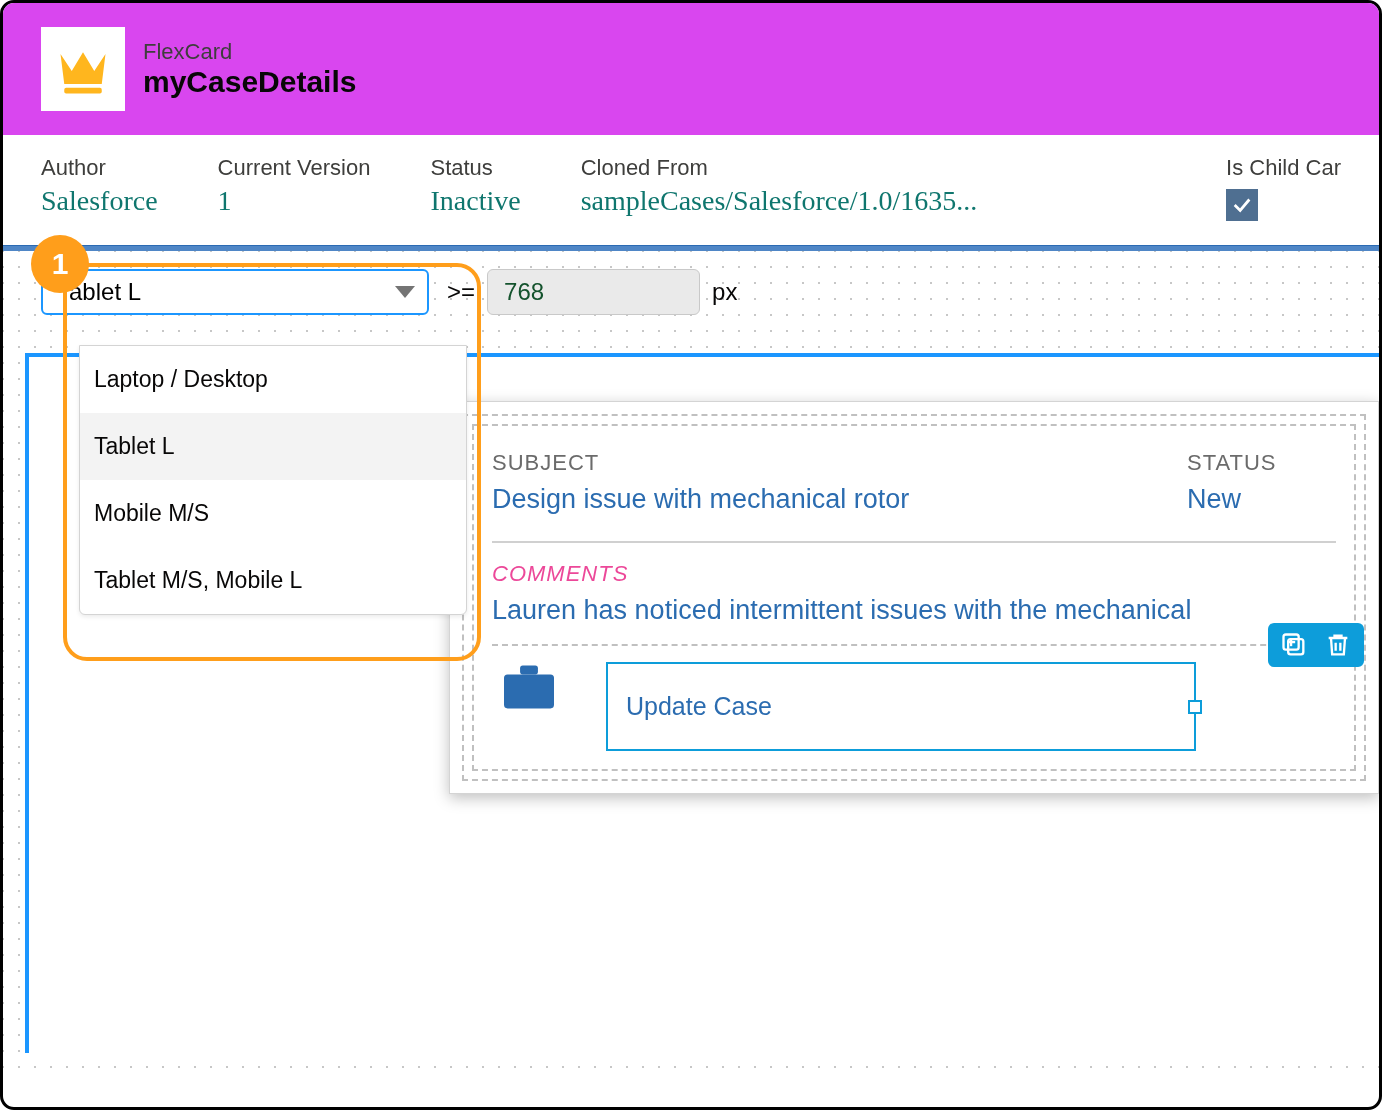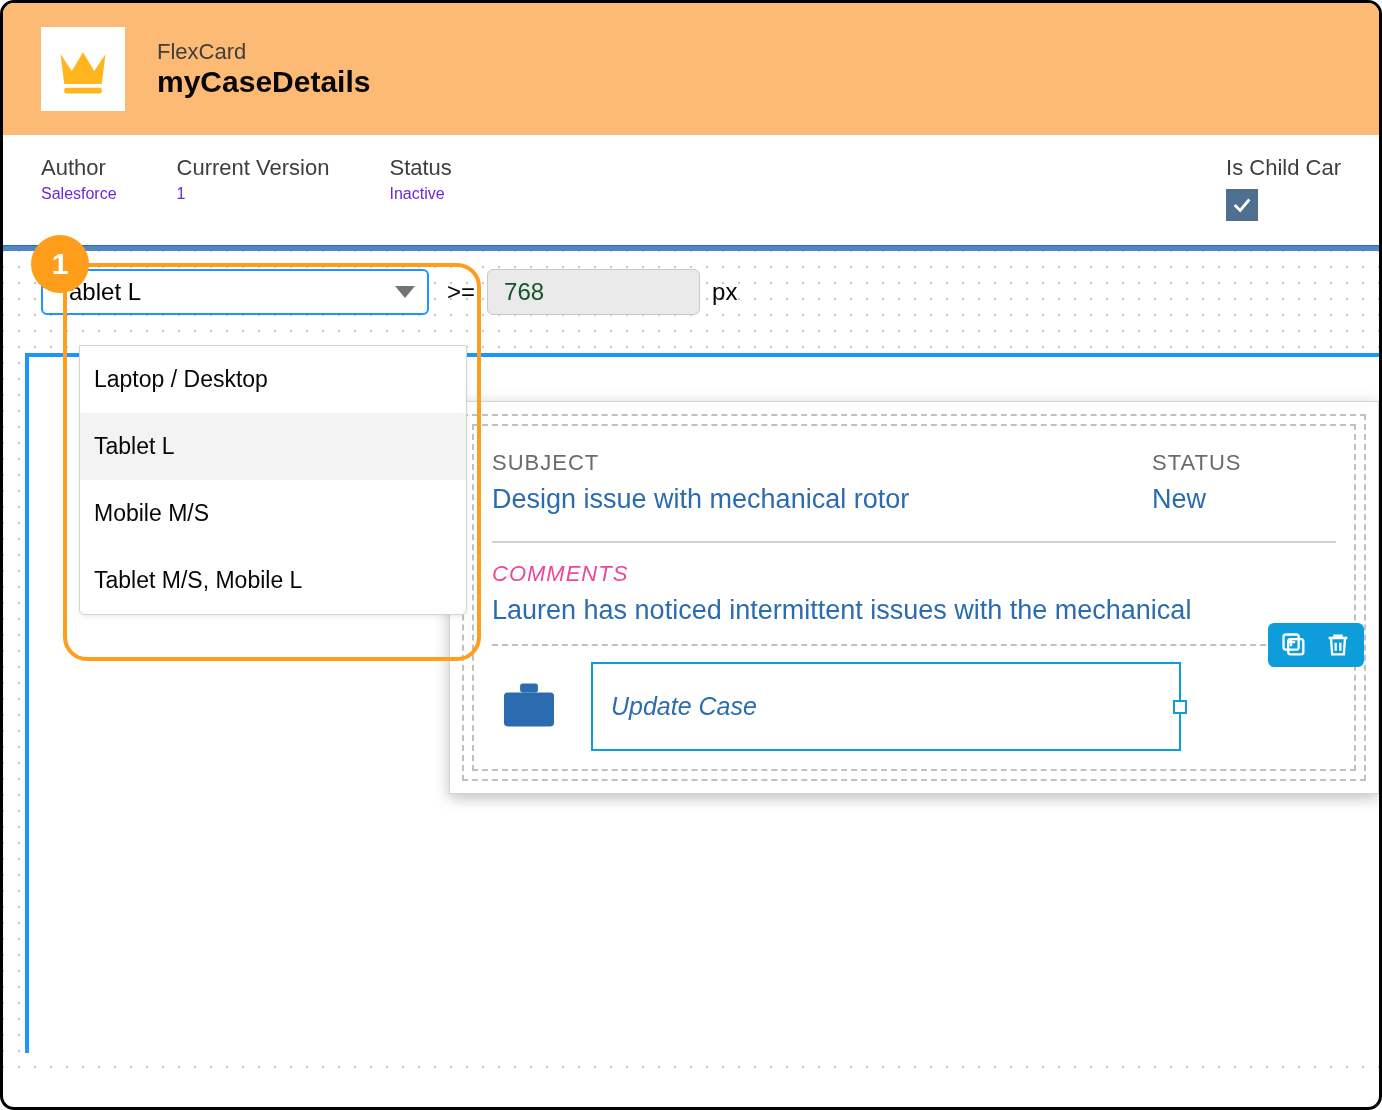--- a/index.html
+++ b/index.html
@@ -7,46 +7,46 @@
   font-family: -apple-system, BlinkMacSystemFont, "Segoe UI", Arial, sans-serif;
   background: #fff;
   width: 1382px;
   height: 1110px;
   border: 3px solid #000;
   border-radius: 14px;
   overflow: hidden;
   position: relative;
 }
 .header {
-  background: #fdba74;
+  background: #d946ef;
   padding: 24px 38px 24px 38px;
   display: flex;
   align-items: center;
-  gap: 32px;
+  gap: 18px;
 }
 .crown-icon {
   width: 84px;
   height: 84px;
   background: #fff;
   display: flex;
   align-items: center;
   justify-content: center;
 }
 .crown-icon svg { width: 60px; height: 60px; }
 .header-text .type-label { font-size: 22px; color: #3e3e3c; }
 .header-text .title { font-size: 30px; font-weight: 700; color: #080707; }
 .meta-row {
   background: #fff;
   padding: 20px 38px 24px 38px;
   display: flex;
   gap: 60px;
   justify-content: center;
 }
 .meta-item .meta-label { font-size: 22px; color: #3e3e3c; margin-bottom: 4px; }
-.meta-item .meta-value { font-size: 16px; color: #6d28d9; }
+.meta-item .meta-value { font-size: 28px; color: #0f766e; font-family: Liberation Serif, serif; }
 .meta-checkbox {
   width: 32px; height: 32px; background: #4f6f91; display: inline-flex;
   align-items: center; justify-content: center; margin-top: 4px;
 }
 .meta-checkbox svg { width: 22px; height: 22px; }
 .blue-bar { height: 6px; background: #4f86c6; border-top: 1px solid #2a6ab3; }
 .canvas-area {
   position: relative;
   background-image: radial-gradient(#c7c7c7 1px, transparent 1px);
   background-size: 16px 16px;
@@ -141,21 +141,21 @@
   border: 2px dashed #c0c0c0;
   padding: 8px;
 }
 .inner-dashed {
   border: 2px dashed #c0c0c0;
   position: relative;
 }
 .card-content {
   padding: 24px 18px 10px 18px;
 }
-.row1 { display: flex; gap: 80px; }
+.row1 { display: flex; gap: 115px; }
 .field .field-label { font-size: 22px; color: #6b6b6b; letter-spacing: 1px; margin-bottom: 8px; }
 .field .field-value { font-size: 27px; color: #2b6cb0; }
 .subject-field { flex: 1; max-width: 580px; }
 .divider { border: none; border-top: 2px solid #d0d0d0; margin: 26px 0 18px 0; }
 .comments-label { font-size: 22px; color: #ec4899; letter-spacing: 1px; margin-bottom: 8px; font-style: italic; }
 .comments-value { font-size: 27px; color: #2b6cb0; white-space: nowrap; }
 .action-toolbar {
   position: absolute;
   right: -10px;
   bottom: 102px;
@@ -169,23 +169,21 @@
 .action-toolbar .tool-btn {
   width: 32px; height: 32px; display: flex; align-items: center; justify-content: center;
   cursor: pointer;
 }
 .action-toolbar svg { width: 28px; height: 28px; }
 .update-row {
   border-top: 2px dashed #c0c0c0;
   margin-top: 18px;
   padding: 16px 8px 8px 8px;
   display: flex;
-  align-items: center;
-  gap: 33px;
-  font-style: italic;
+  gap: 48px;
 }
 .briefcase-icon svg { width: 58px; height: 50px; }
 .update-box {
   flex: 1;
   max-width: 590px;
   border: 2px solid #0d9dda;
   padding: 28px 18px;
   position: relative;
   font-size: 25px;
   color: #2b6cb0;
@@ -218,20 +216,24 @@
     <div class="meta-label">Author</div>
     <div class="meta-value">Salesforce</div>
   </div>
   <div class="meta-item">
     <div class="meta-label">Current Version</div>
     <div class="meta-value">1</div>
   </div>
   <div class="meta-item">
     <div class="meta-label">Status</div>
     <div class="meta-value">Inactive</div>
+  </div>
+  <div class="meta-item">
+    <div class="meta-label">Cloned From</div>
+    <div class="meta-value">sampleCases/Salesforce/1.0/1635...</div>
   </div>
   <div class="meta-item" style="margin-left:auto;">
     <div class="meta-label">Is Child Car</div>
     <div class="meta-checkbox">
       <svg viewBox="0 0 24 24">
           <path fill="none" stroke="#fff" stroke-width="3" d="M4 12 L10 18 L20 6"></path>
         </svg>
     </div>
   </div>
 </div>

